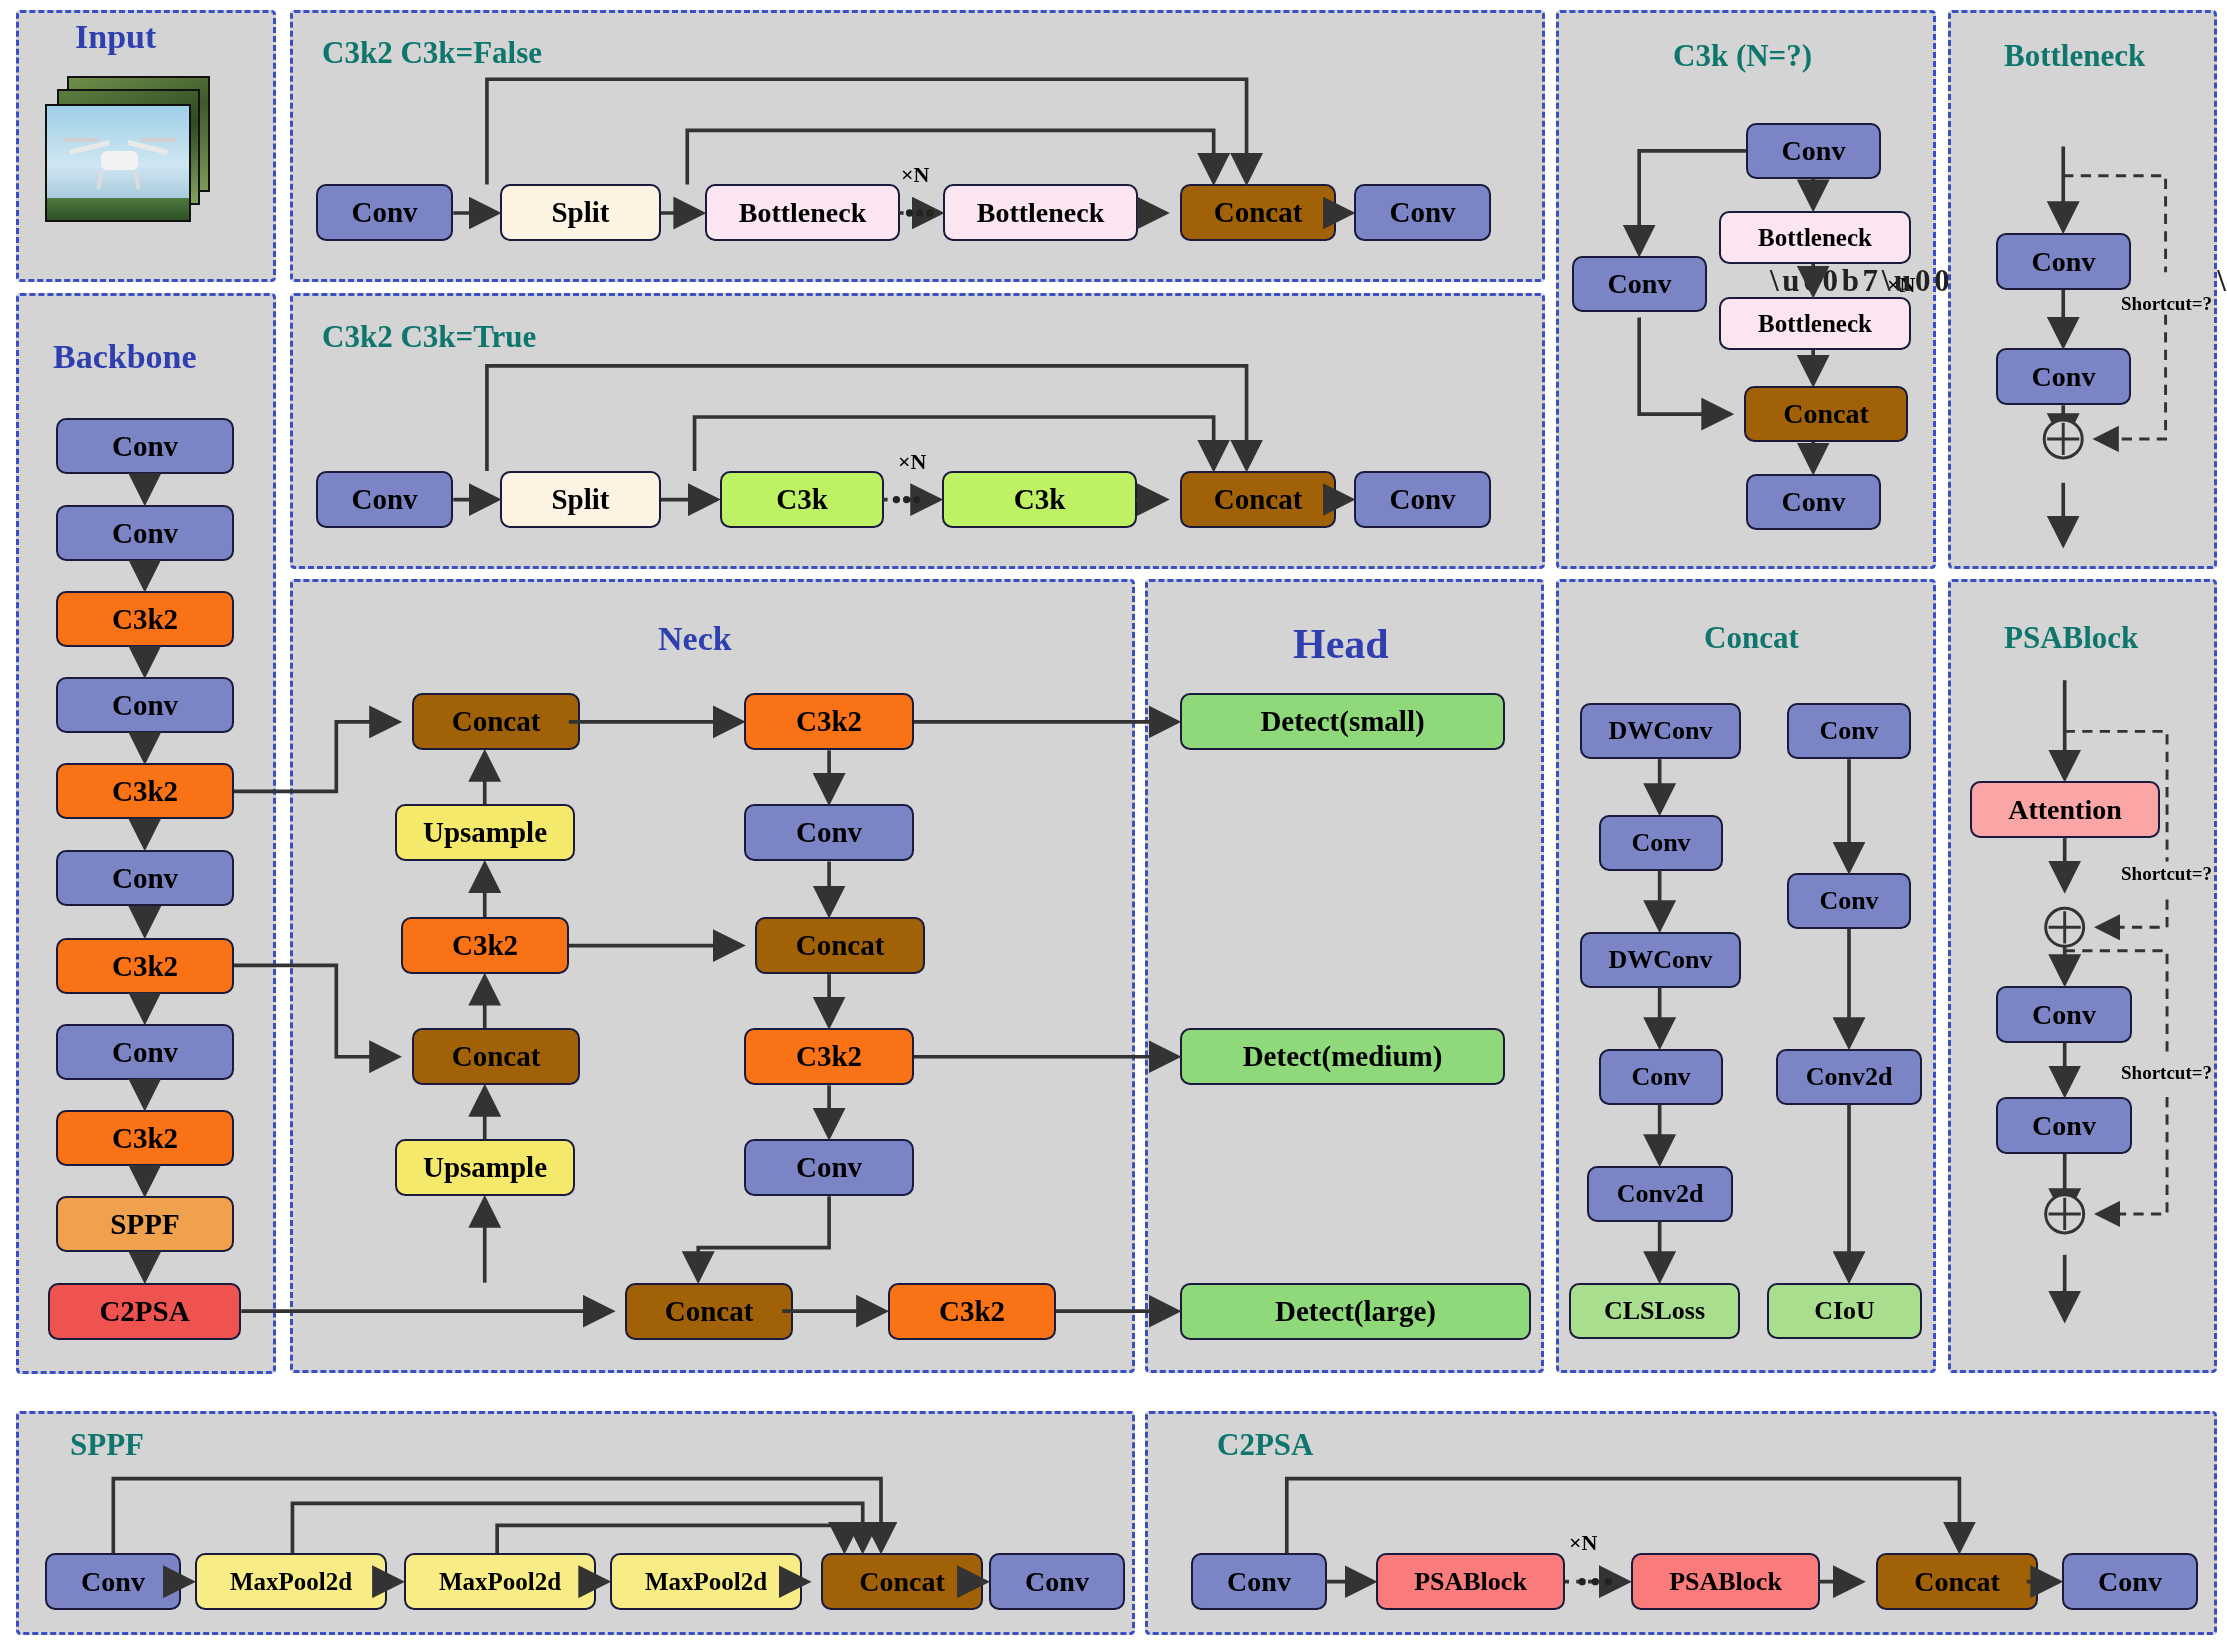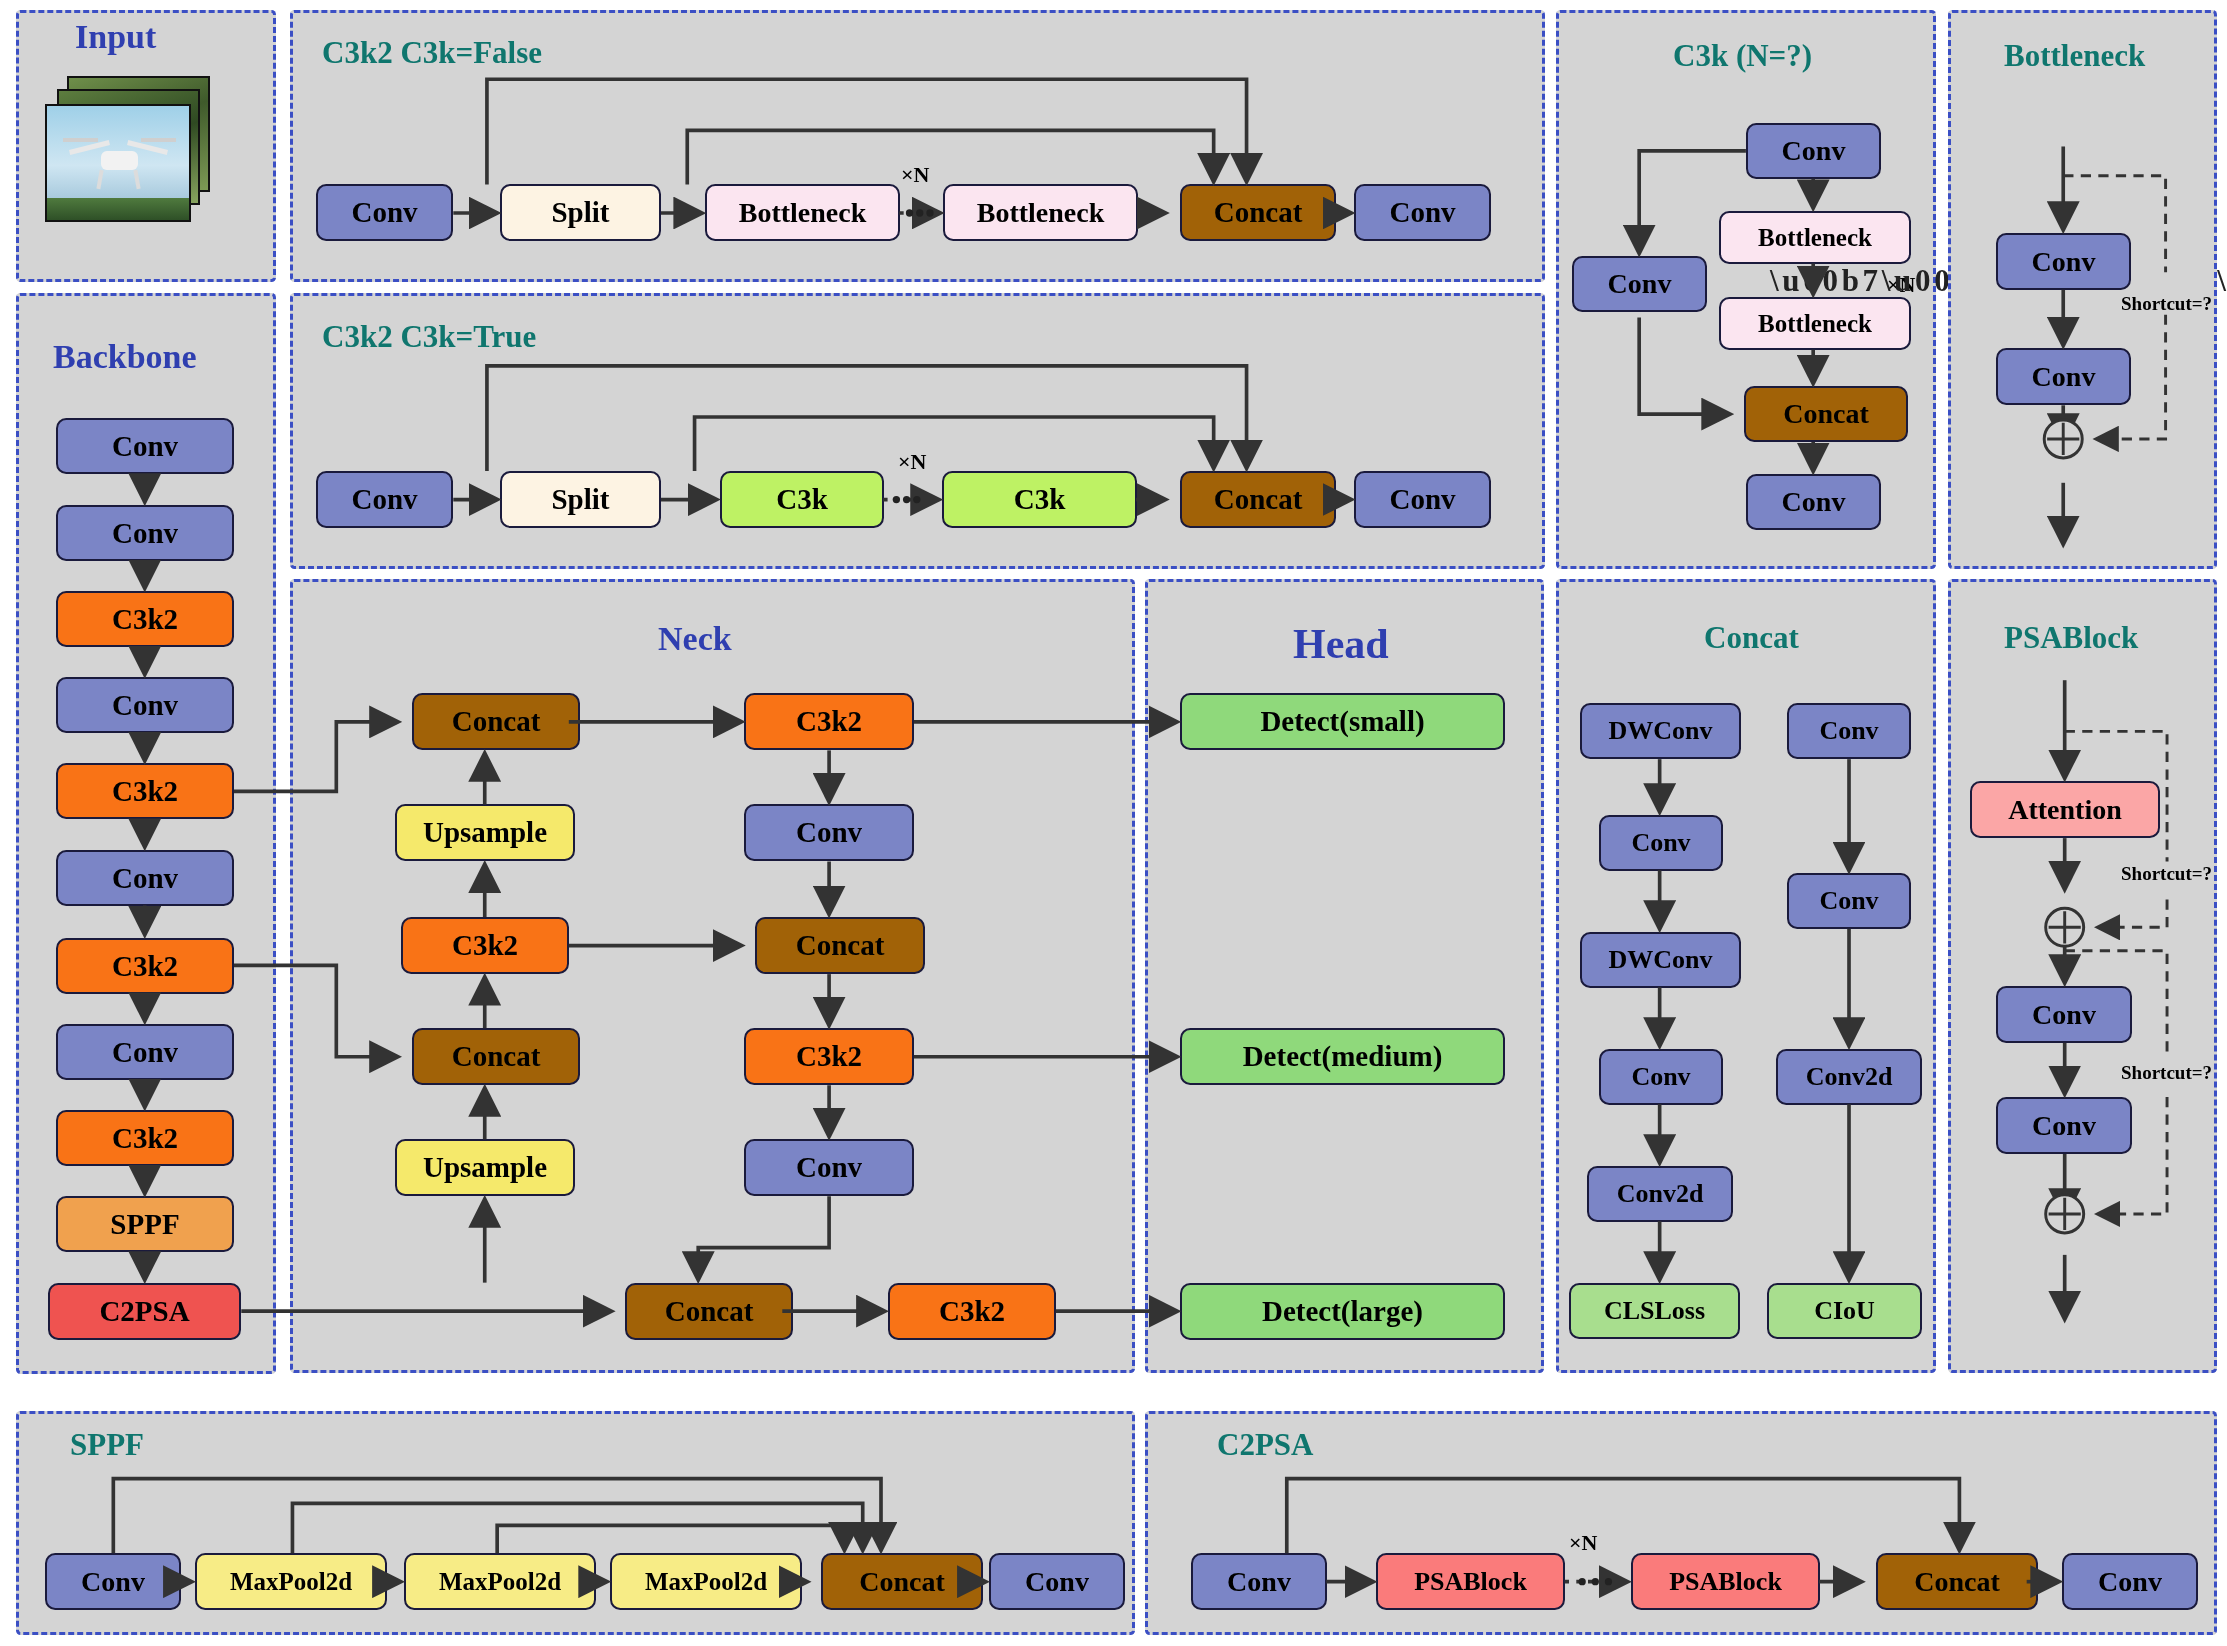--- a/index.html
+++ b/index.html
@@ -110,21 +110,21 @@
 <div class="node n-concat" style="left:744px;top:917px;width:170px;height:57px;font-size:29px;">Concat</div>
 <div class="node n-c3k2" style="left:744px;top:1028px;width:170px;height:57px;font-size:29px;">C3k2</div>
 <div class="node n-conv" style="left:744px;top:1139px;width:170px;height:57px;font-size:29px;">Conv</div>
 <div class="node n-concat" style="left:614px;top:1283px;width:168px;height:57px;font-size:29px;">Concat</div>
 <div class="node n-c3k2" style="left:888px;top:1283px;width:168px;height:57px;font-size:29px;">C3k2</div>
 
 <div class="panel" style="left:1145px;top:579px;width:399px;height:794px;"></div>
 <div class="panel-title blue" style="left:1293px;top:620px;font-size:42px;">Head</div>
 <div class="node n-detect" style="left:1180px;top:693px;width:325px;height:57px;font-size:29px;">Detect(small)</div>
 <div class="node n-detect" style="left:1180px;top:1028px;width:325px;height:57px;font-size:29px;">Detect(medium)</div>
-<div class="node n-detect" style="left:1180px;top:1283px;width:325px;height:57px;font-size:29px;">Detect(large)</div>
+<div class="node n-detect" style="left:1180px;top:1283px;width:351px;height:57px;font-size:29px;">Detect(large)</div>
 
 <div class="panel" style="left:1556px;top:579px;width:380px;height:794px;"></div>
 <div class="panel-title" style="left:1704px;top:620px;font-size:31px;">Concat</div>
 <div class="node n-conv" style="left:1580px;top:703px;width:161px;height:56px;font-size:26px;">DWConv</div>
 <div class="node n-conv" style="left:1599px;top:815px;width:124px;height:56px;font-size:26px;">Conv</div>
 <div class="node n-conv" style="left:1580px;top:932px;width:161px;height:56px;font-size:26px;">DWConv</div>
 <div class="node n-conv" style="left:1599px;top:1049px;width:124px;height:56px;font-size:26px;">Conv</div>
 <div class="node n-conv" style="left:1587px;top:1166px;width:146px;height:56px;font-size:26px;">Conv2d</div>
 <div class="node n-conv" style="left:1787px;top:703px;width:124px;height:56px;font-size:26px;">Conv</div>
 <div class="node n-conv" style="left:1787px;top:873px;width:124px;height:56px;font-size:26px;">Conv</div>

